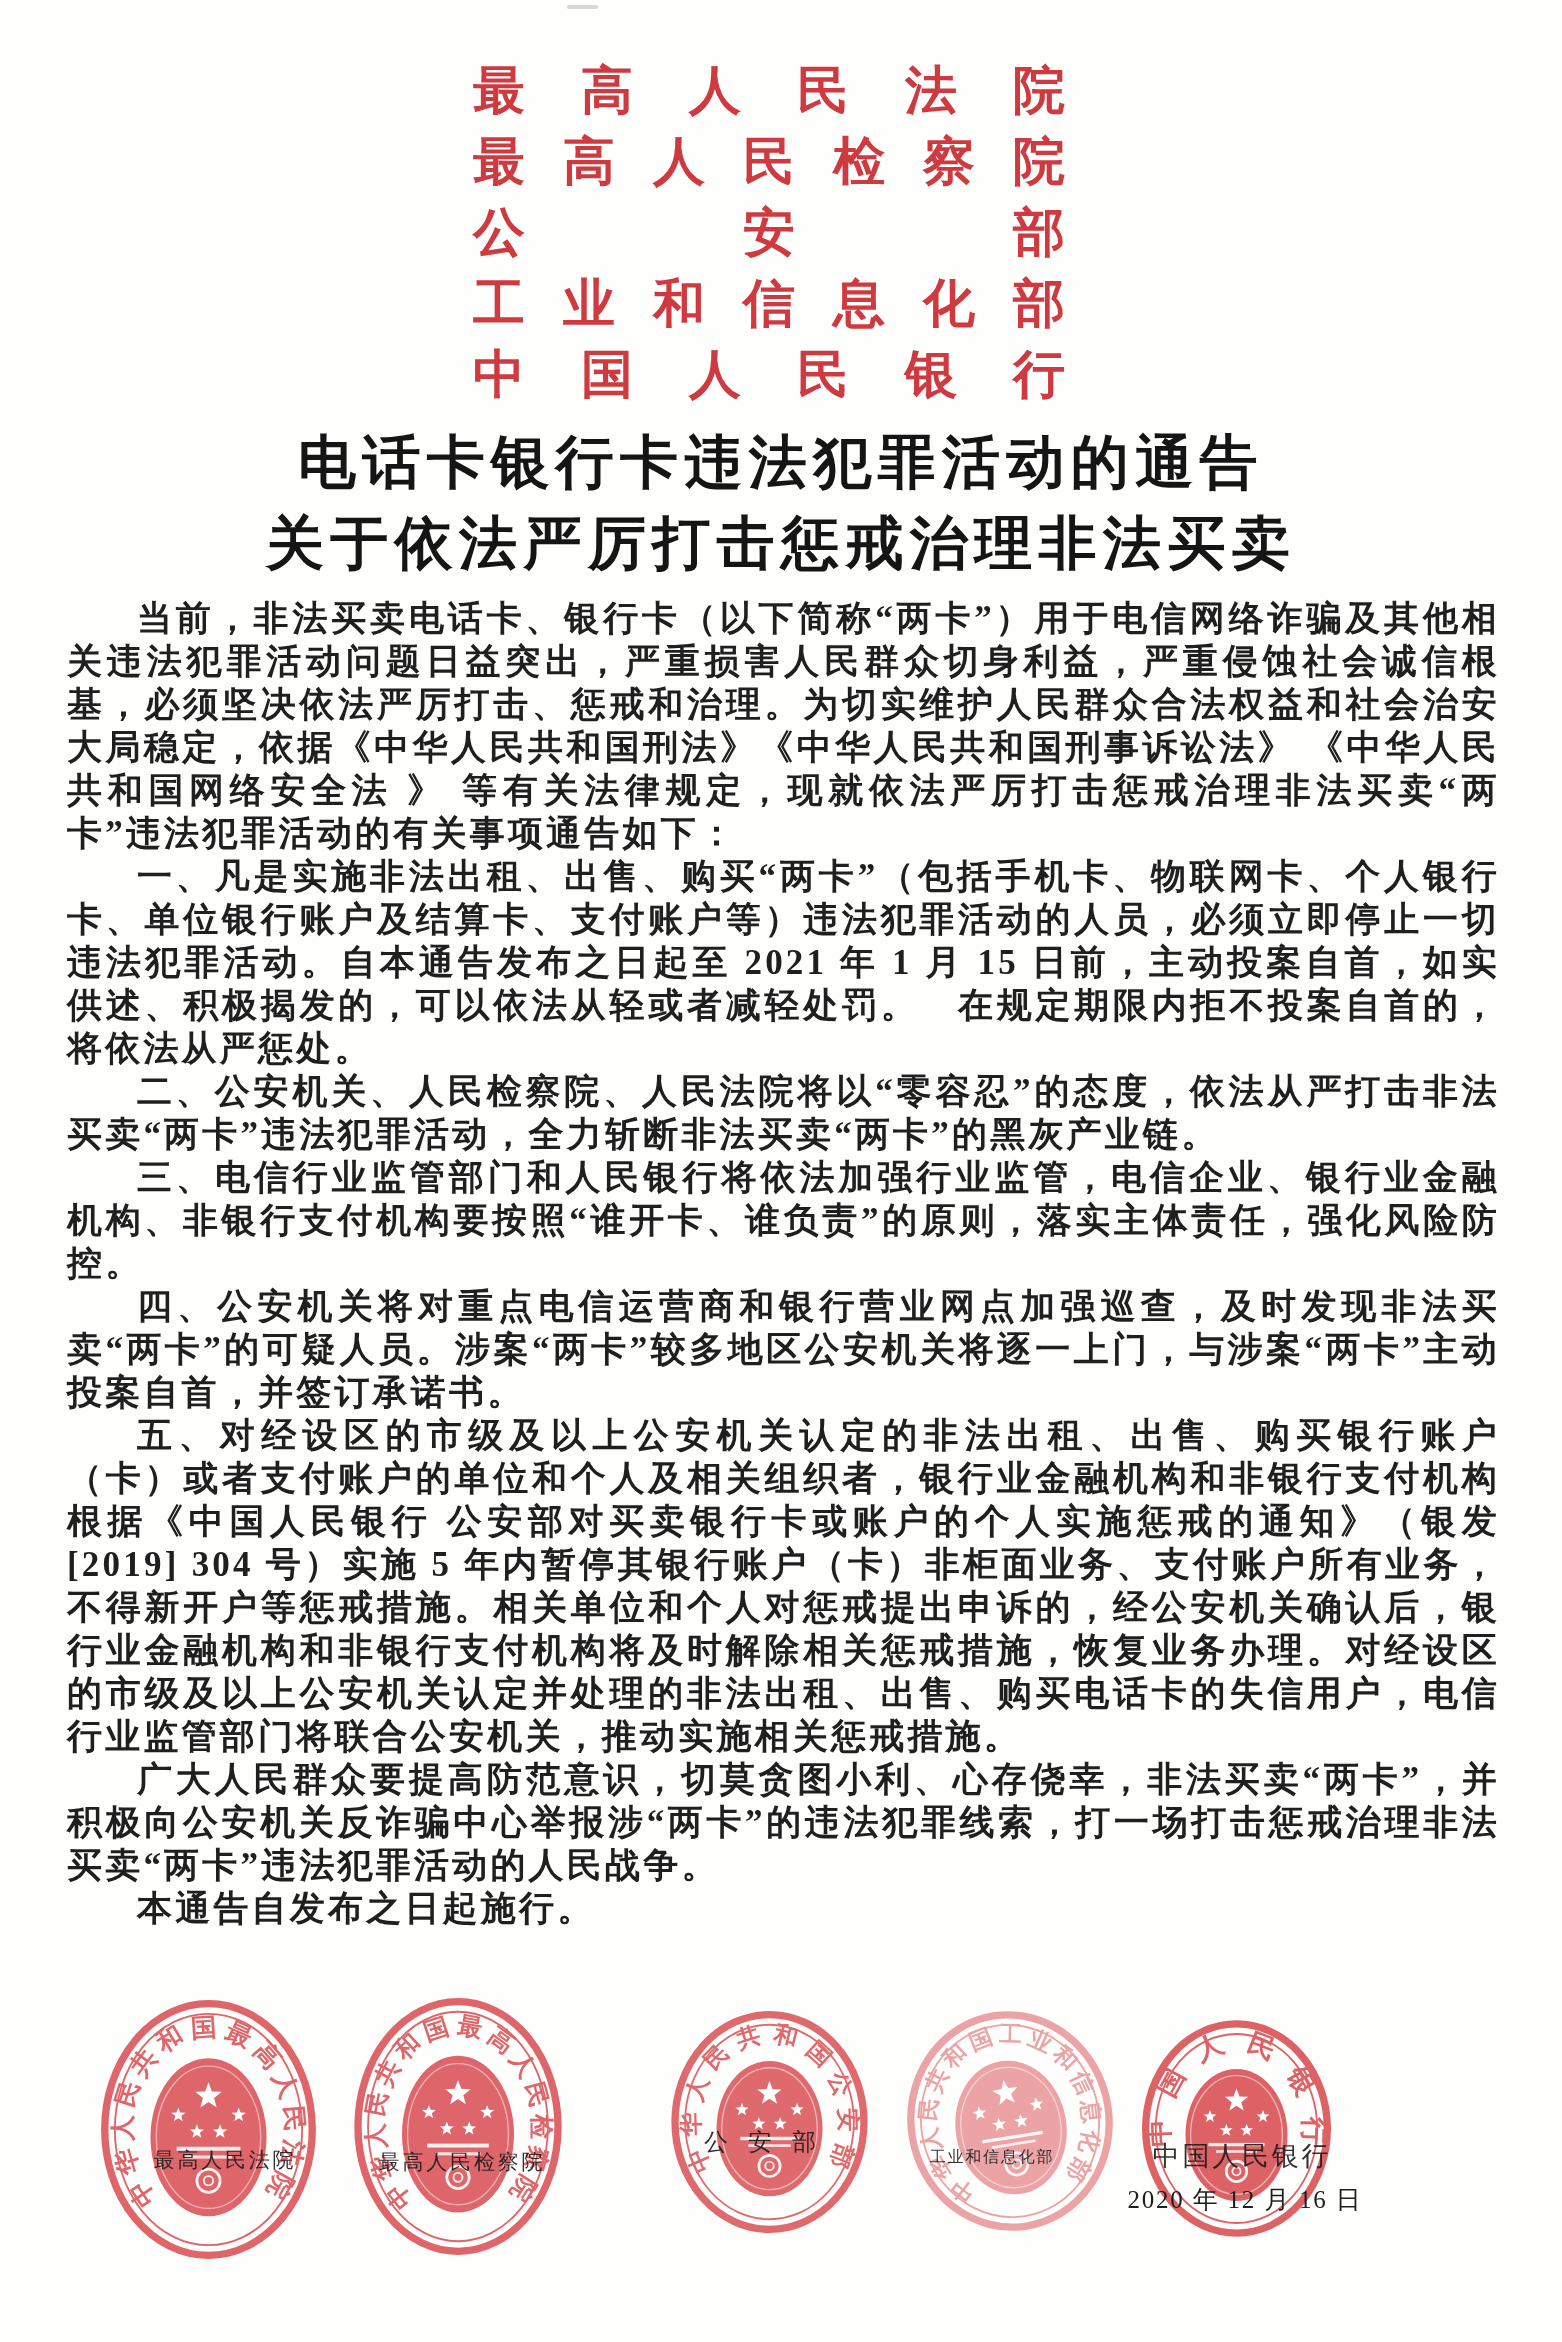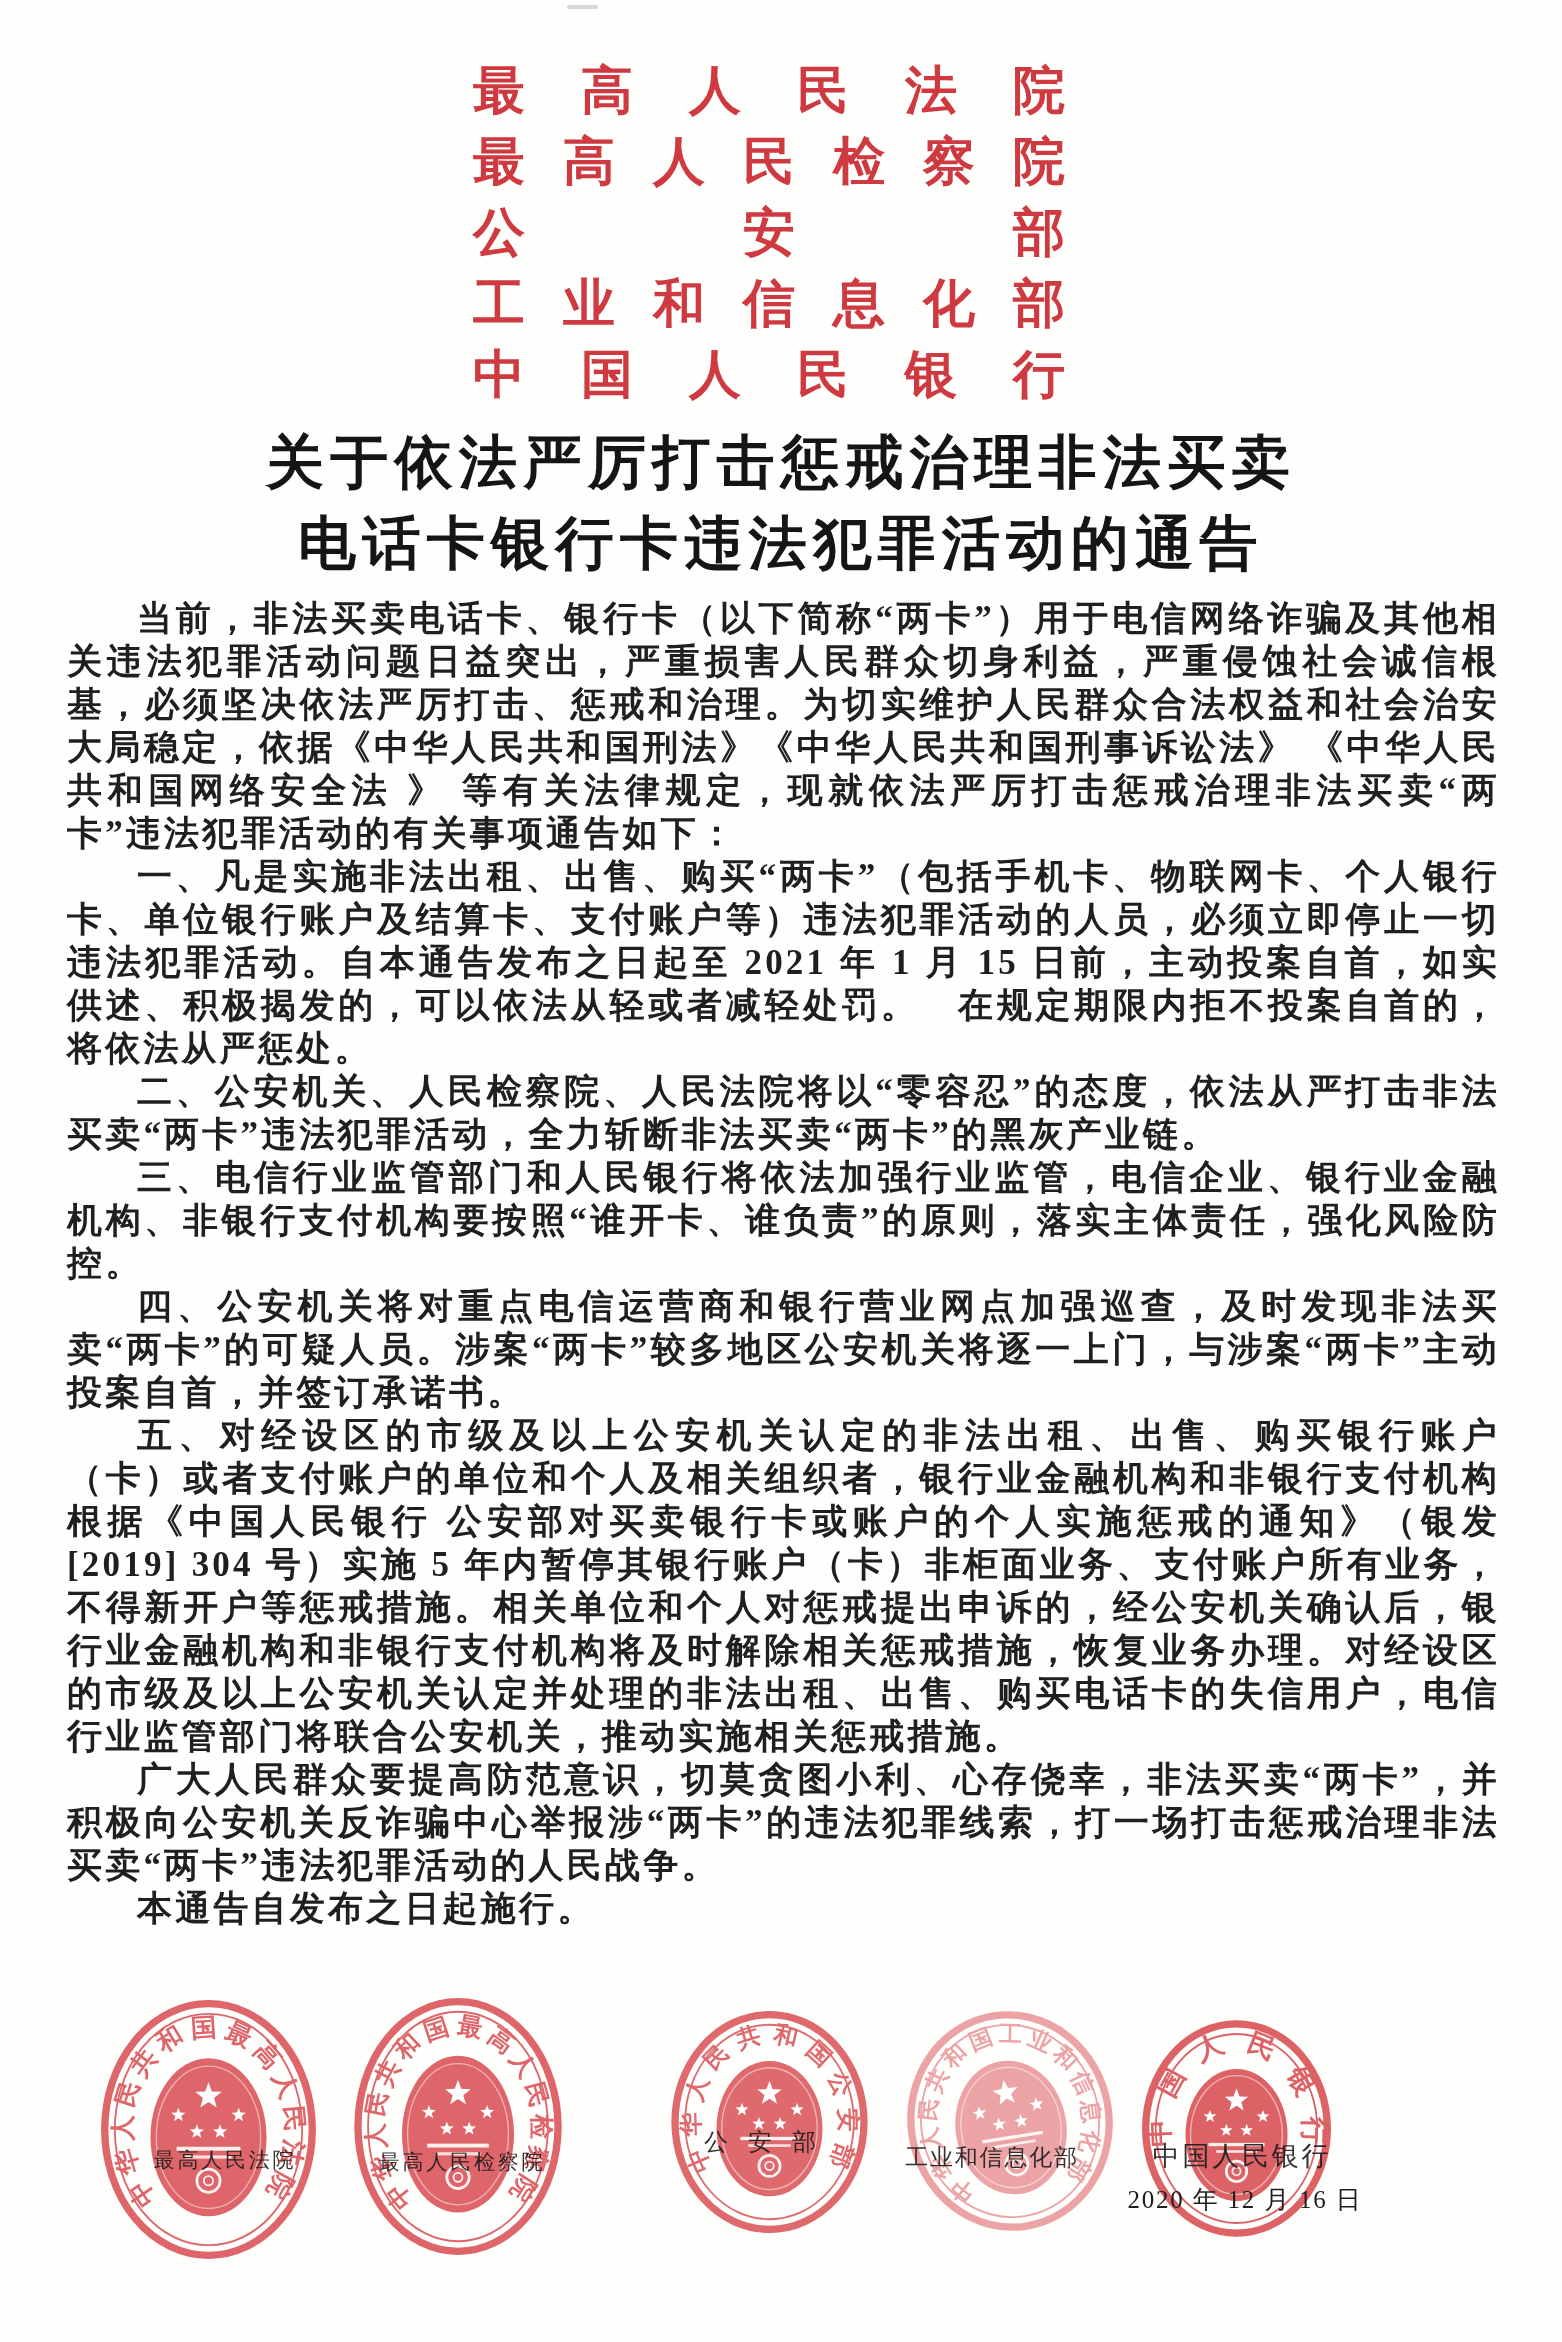--- a/index.html
+++ b/index.html
@@ -86,22 +86,22 @@
         <span>中</span>
         <span>国</span>
         <span>人</span>
         <span>民</span>
         <span>银</span>
         <span>行</span>
       </div>
   </div>
 
   <div class="title-block">
+    <div class="title-line">电话卡银行卡违法犯罪活动的通告</div>
     <div class="title-line">关于依法严厉打击惩戒治理非法买卖</div>
-    <div class="title-line">电话卡银行卡违法犯罪活动的通告</div>
   </div>
 
   <div class="body-block">
     <p>当前，非法买卖电话卡、银行卡（以下简称“两卡”）用于电信网络诈骗及其他相关违法犯罪活动问题日益突出，严重损害人民群众切身利益，严重侵蚀社会诚信根基，必须坚决依法严厉打击、惩戒和治理。为切实维护人民群众合法权益和社会治安大局稳定，依据《中华人民共和国刑法》《中华人民共和国刑事诉讼法》 《中华人民共和国网络安全法 》 等有关法律规定，现就依法严厉打击惩戒治理非法买卖“两卡”违法犯罪活动的有关事项通告如下：</p>
     <p>一、凡是实施非法出租、出售、购买“两卡”（包括手机卡、物联网卡、个人银行卡、单位银行账户及结算卡、支付账户等）违法犯罪活动的人员，必须立即停止一切违法犯罪活动。自本通告发布之日起至 2021 年 1 月 15 日前，主动投案自首，如实供述、积极揭发的，可以依法从轻或者减轻处罚。　在规定期限内拒不投案自首的，将依法从严惩处。</p>
     <p>二、公安机关、人民检察院、人民法院将以“零容忍”的态度，依法从严打击非法买卖“两卡”违法犯罪活动，全力斩断非法买卖“两卡”的黑灰产业链。</p>
     <p>三、电信行业监管部门和人民银行将依法加强行业监管，电信企业、银行业金融机构、非银行支付机构要按照“谁开卡、谁负责”的原则，落实主体责任，强化风险防控。</p>
     <p>四、公安机关将对重点电信运营商和银行营业网点加强巡查，及时发现非法买卖“两卡”的可疑人员。涉案“两卡”较多地区公安机关将逐一上门，与涉案“两卡”主动投案自首，并签订承诺书。</p>
     <p>五、对经设区的市级及以上公安机关认定的非法出租、出售、购买银行账户（卡）或者支付账户的单位和个人及相关组织者，银行业金融机构和非银行支付机构根据《中国人民银行 公安部对买卖银行卡或账户的个人实施惩戒的通知》（银发[2019] 304 号）实施 5 年内暂停其银行账户（卡）非柜面业务、支付账户所有业务，不得新开户等惩戒措施。相关单位和个人对惩戒提出申诉的，经公安机关确认后，银行业金融机构和非银行支付机构将及时解除相关惩戒措施，恢复业务办理。对经设区的市级及以上公安机关认定并处理的非法出租、出售、购买电话卡的失信用户，电信行业监管部门将联合公安机关，推动实施相关惩戒措施。</p>
     <p>广大人民群众要提高防范意识，切莫贪图小利、心存侥幸，非法买卖“两卡”，并积极向公安机关反诈骗中心举报涉“两卡”的违法犯罪线索，打一场打击惩戒治理非法买卖“两卡”违法犯罪活动的人民战争。</p>
@@ -210,18 +210,18 @@
           <rect x="-22.248000000000005" y="23.635400000000004" width="44.49600000000001" height="2.8792000000000004" fill="#fff" opacity="0.8"></rect>
           <circle cx="0" cy="46.669000000000004" r="11.124000000000002" fill="none" stroke="#fff" stroke-width="3" opacity="0.9"></circle>
           <circle cx="0" cy="46.669000000000004" r="4.4496" fill="none" stroke="#fff" stroke-width="2" opacity="0.9"></circle>
         </g>
       </g>
     </svg>
 
   <div class="seal-label" style="left: 225px; top: 2160px; font-size: 21px; letter-spacing: 2.8px; text-align: right;">最高人民法院</div>
   <div class="seal-label" style="left: 462px; top: 2162px; font-size: 21px; letter-spacing: 2.8px;">最高人民检察院</div>
   <div class="seal-label" style="left: 770px; top: 2142px; font-size: 24px; letter-spacing: 20px;">公安部</div>
-  <div class="seal-label" style="left: 992px; top: 2157px; font-size: 23px; letter-spacing: 1.8px;">工业和信息化部</div>
+  <div class="seal-label" style="left: 992px; top: 2157px; font-size: 16px; letter-spacing: 1.8px;">工业和信息化部</div>
   <div class="seal-label" style="left: 1242px; top: 2156px; font-size: 27px; letter-spacing: 2.8px;">中国人民银行</div>
   <div class="seal-date" style="left: 1245px; top: 2199px;">2020 年 12 月 16 日</div>
 
 </div>
 
 
 </body></html>

